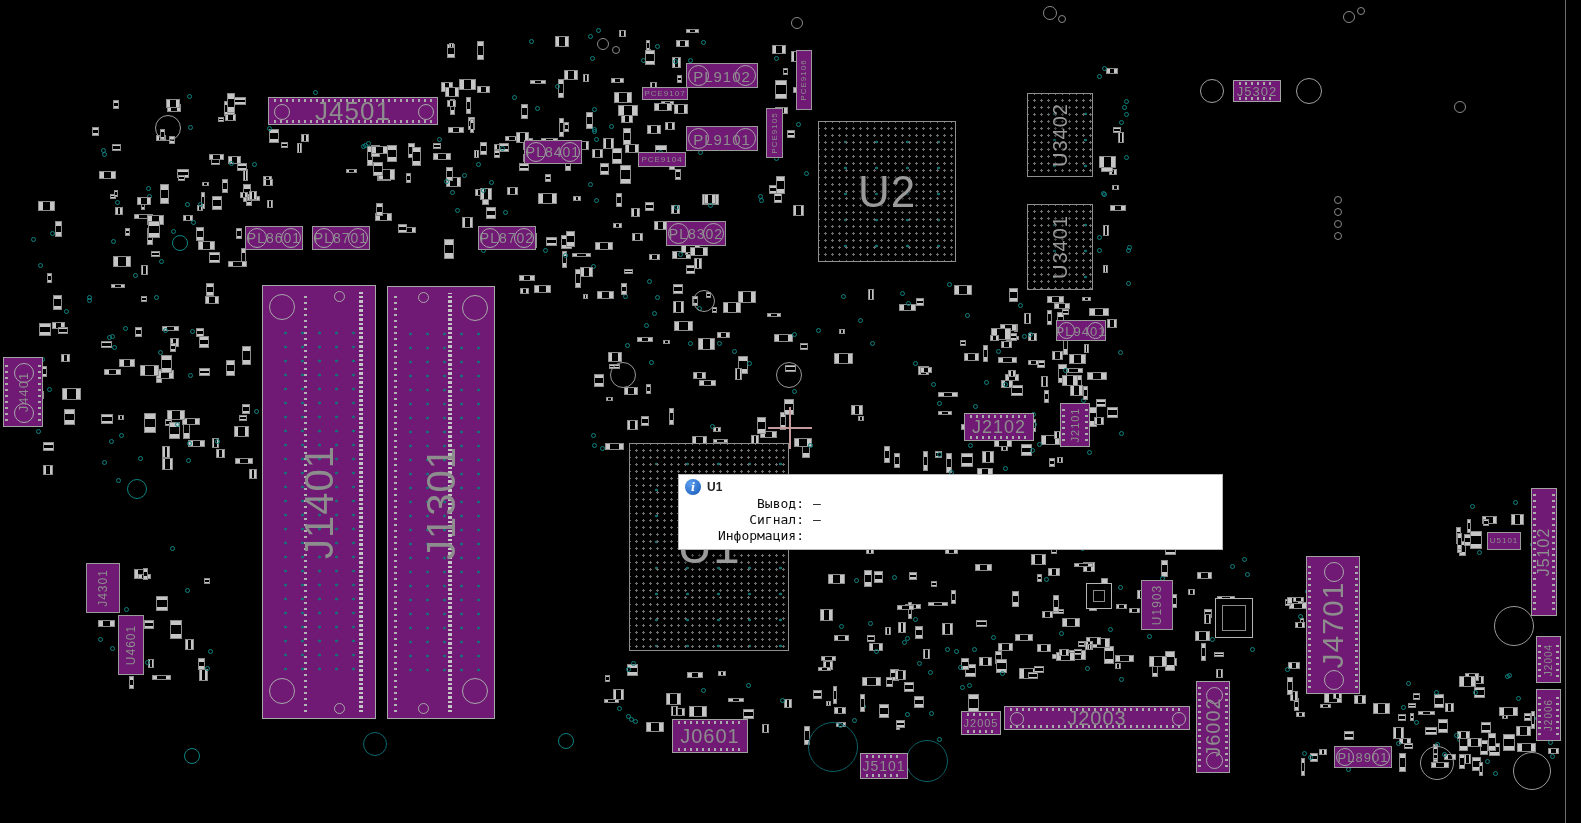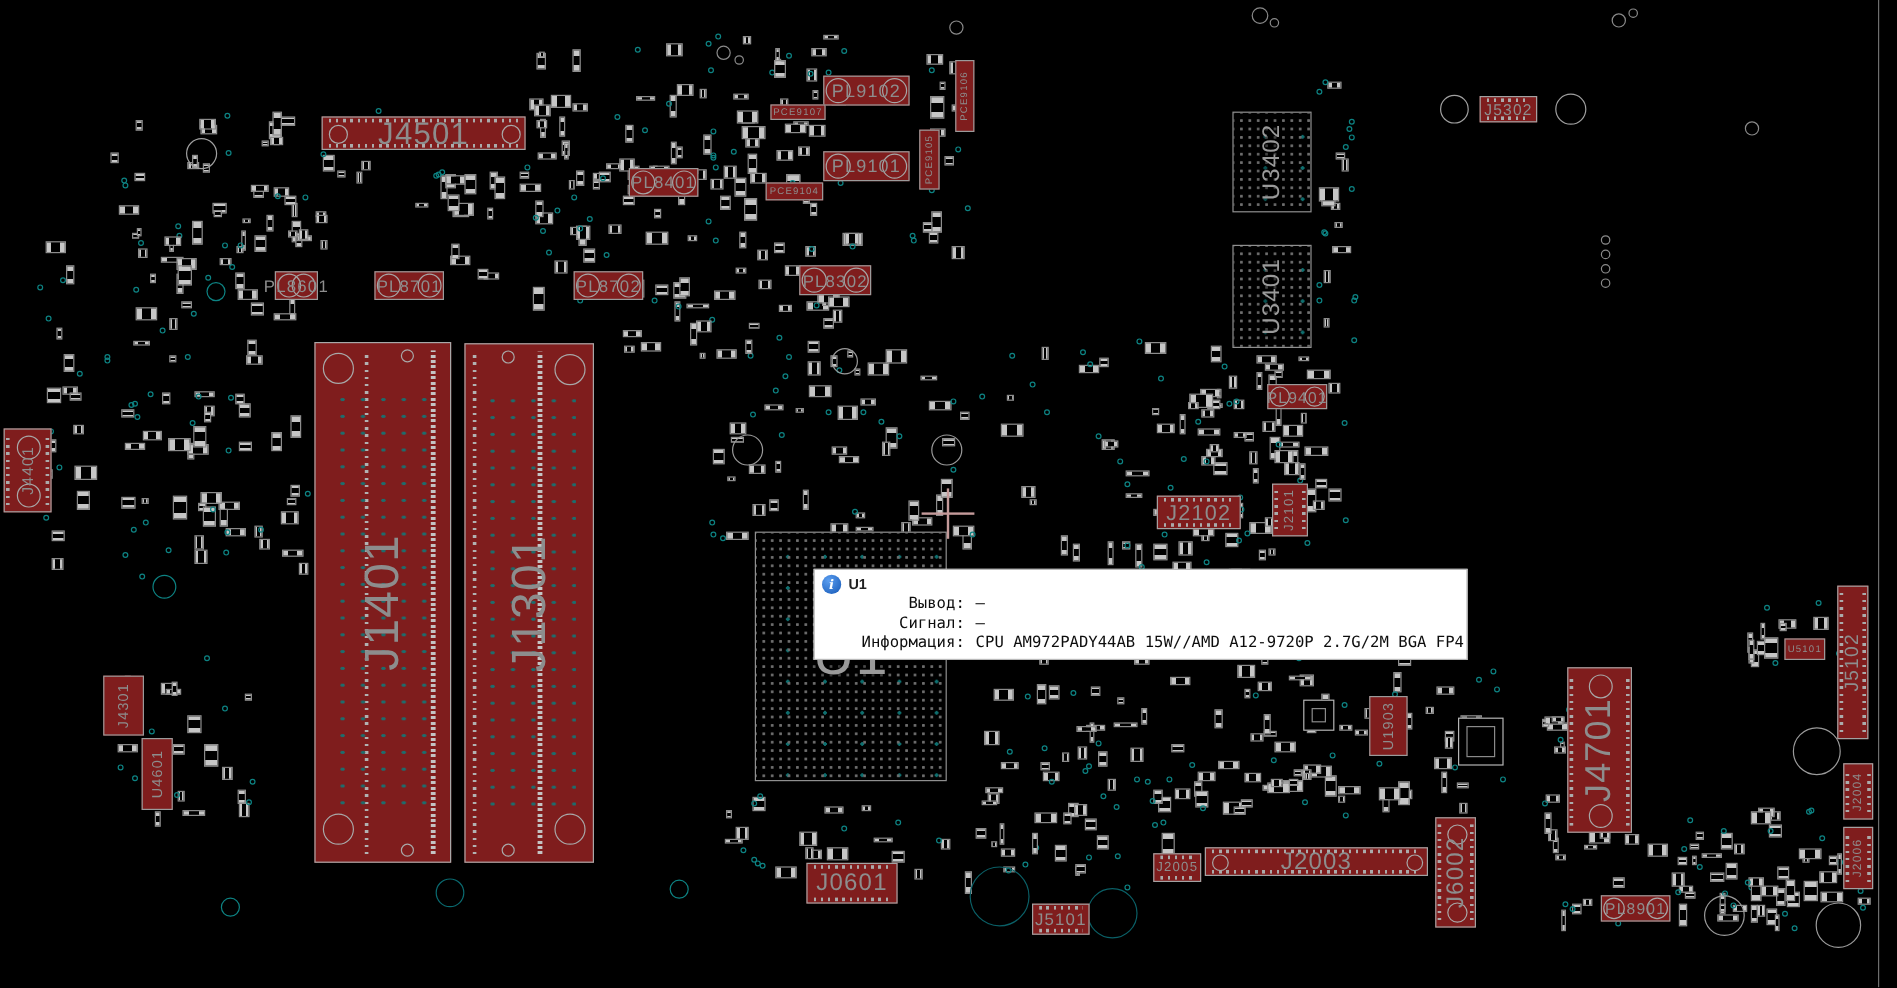--- a/index.html
+++ b/index.html
@@ -1,20 +1,20 @@
 <!DOCTYPE html>
 <html><head>
 <meta charset="utf-8">
 <style>
   *{margin:0;padding:0;box-sizing:border-box}
   html,body{background:#000}
   #board{position:relative;width:1581px;height:823px;background:#000;overflow:hidden;
          font-family:"Liberation Sans",sans-serif}
   
-  .cmp{position:absolute;border:1px solid #9b9b9b;background:#7f1d1d;z-index:1}
+  .cmp{position:absolute;border:1px solid #9b9b9b;background:#701a75;z-index:1}
   .lbl{position:absolute;left:50%;top:50%;transform:translate(-50%,-50%);
        color:#8d8d8d;white-space:nowrap;letter-spacing:1px;line-height:1}
   .lbl.vert{transform:translate(-50%,-50%) rotate(-90deg)}
   
   .bga{border-color:#8f8f8f;
        background-color:#000;
        background-image:radial-gradient(#6d6d6d 1.05px,transparent 1.4px),
                         radial-gradient(rgba(16,130,130,.85) 1.5px,transparent 1.9px);
        background-size:7px 7px,31px 26px;background-position:3px 3px,11px 7px}
   .bga .lbl{color:#9a9a9a;text-shadow:0 0 4px #000,0 0 8px #000}
@@ -999,21 +999,21 @@
     </div>
     <div class="cmp inductor" style="left: 686px; top: 63px; width: 72px; height: 25px;">
       <div class="lbl" style="font-size: 15px;">PL9102</div>
     </div>
     <div class="cmp inductor" style="left: 686px; top: 126px; width: 72px; height: 25px;">
       <div class="lbl" style="font-size: 15px;">PL9101</div>
     </div>
     <div class="cmp inductor" style="left: 524px; top: 140px; width: 58px; height: 24px;">
       <div class="lbl" style="font-size: 14px;">PL8401</div>
     </div>
-    <div class="cmp inductor" style="left: 229px; top: 226px; width: 36px; height: 24px; text-decoration: underline;">
+    <div class="cmp inductor" style="left: 245px; top: 226px; width: 58px; height: 24px; text-decoration: underline;">
       <div class="lbl" style="font-size: 14px;">PL8601</div>
     </div>
     <div class="cmp inductor" style="left: 312px; top: 226px; width: 58px; height: 24px;">
       <div class="lbl" style="font-size: 14px;">PL8701</div>
     </div>
     <div class="cmp inductor" style="left: 478px; top: 226px; width: 58px; height: 24px;">
       <div class="lbl" style="font-size: 14px;">PL8702</div>
     </div>
     <div class="cmp inductor" style="left: 666px; top: 221px; width: 60px; height: 25px;">
       <div class="lbl" style="font-size: 14px;">PL8302</div>
@@ -1022,20 +1022,23 @@
       <div class="lbl" style="font-size: 8px;">PCE9107</div>
     </div>
     <div class="cmp chip" style="left: 796px; top: 50px; width: 16px; height: 60px;">
       <div class="lbl vert" style="font-size: 8px;">PCE9106</div>
     </div>
     <div class="cmp chip" style="left: 766px; top: 108px; width: 17px; height: 50px;">
       <div class="lbl vert" style="font-size: 8px;">PCE9105</div>
     </div>
     <div class="cmp chip" style="left: 638px; top: 152px; width: 48px; height: 15px;">
       <div class="lbl" style="font-size: 8px;">PCE9104</div>
+    </div>
+    <div class="cmp bga" style="left: 818px; top: 121px; width: 138px; height: 141px;">
+      <div class="lbl" style="font-size: 44px;">U2</div>
     </div>
     <div class="cmp bga" style="left: 1027px; top: 93px; width: 66px; height: 84px;">
       <div class="lbl vert" style="font-size: 20px;">U3402</div>
     </div>
     <div class="cmp bga" style="left: 1027px; top: 204px; width: 66px; height: 86px;">
       <div class="lbl vert" style="font-size: 20px;">U3401</div>
     </div>
     <div class="cmp connector" style="left: 1233px; top: 80px; width: 48px; height: 22px;">
       <div class="tick t"></div>
       <div class="tick b"></div>
@@ -1158,16 +1161,15 @@
     <div class="tip-row">
       <span class="tip-label">Вывод:</span>
       <span class="tip-value">—</span>
     </div>
     <div class="tip-row">
       <span class="tip-label">Сигнал:</span>
       <span class="tip-value">—</span>
     </div>
     <div class="tip-row">
       <span class="tip-label">Информация:</span>
-      <span class="tip-value">CPU AM972PADY44AB 15W//AMD A12-9720P 2.7G/2M BGA FP4</span>
     </div>
   </div>
   </div>
 
 </body></html>

